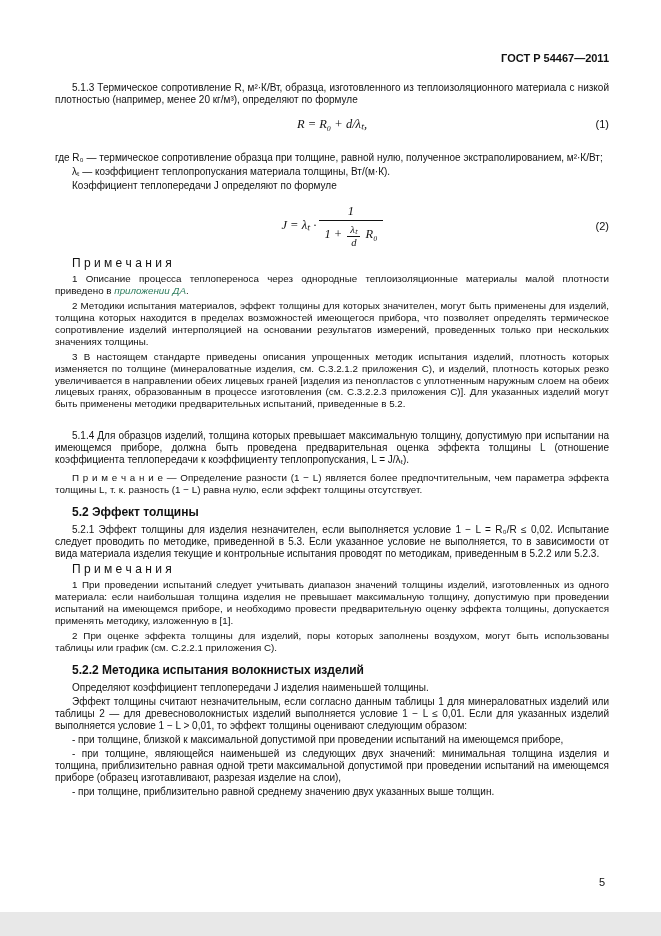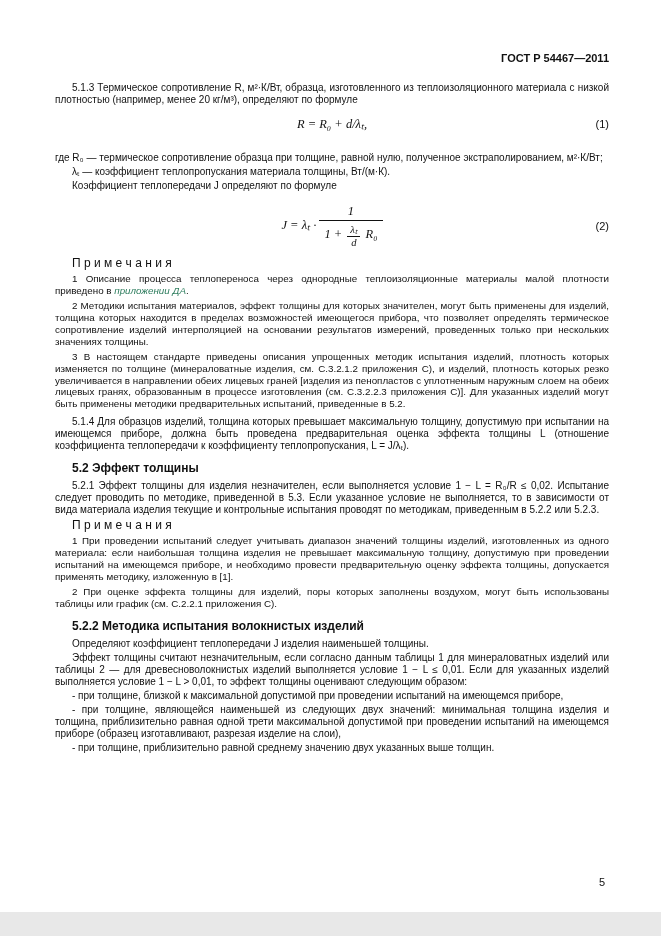--- a/index.html
+++ b/index.html
@@ -12,21 +12,21 @@
     padding:52px 52px 0 55px;
     overflow:hidden;
     color:#111;
     font-family:"Liberation Sans", sans-serif;
   }
   .doc-header { text-align:right; font-weight:bold; font-size:11px; margin:0 0 18px; }
   .body { font-size:10px; line-height:1.2; text-align:justify; margin:0 0 2px; }
   .indent { text-indent:17px; }
   .def { padding-left:17px; }
   .hang { padding-left:48px; text-indent:-48px;margin-top:16px; }
-  .sec-gap { margin-top:6px; }
+  .sec-gap { margin-top:20px; }
 
   .formula-row {
     position:relative; text-align:center;
     margin:9px 0 20px;
     font-family:"Liberation Serif", serif; font-style:italic; font-size:12.5px;
   }
   .formula-row.f2 { margin:12px 0 8px; }
   .eq-number {
     position:absolute; right:0; top:50%; transform:translateY(-50%);
     font-style:normal; font-family:"Liberation Sans", sans-serif; font-size:11px;
@@ -80,20 +80,21 @@
     </span>
     <span class="eq-number">(2)</span>
   </div>
 
   <p class="notes-title">П р и м е ч а н и я</p>
   <p class="note"><span>1 Описание процесса теплопереноса через однородные теплоизоляционные материалы малой плотности приведено в </span><span class="link-da">приложении ДА</span><span>.</span></p>
   <p class="note">2 Методики испытания материалов, эффект толщины для которых значителен, могут быть применены для изделий, толщина которых находится в пределах возможностей имеющегося прибора, что позволяет определять термическое сопротивление изделий интерполяцией на основании результатов измерений, проведенных только при нескольких значениях толщины.</p>
   <p class="note">3 В настоящем стандарте приведены описания упрощенных методик испытания изделий, плотность которых изменяется по толщине (минераловатные изделия, см. С.3.2.1.2 приложения С), и изделий, плотность которых резко увеличивается в направлении обеих лицевых граней [изделия из пенопластов с уплотненным наружным слоем на обеих лицевых гранях, образованным в процессе изготовления (см. С.3.2.2.3 приложения С)]. Для указанных изделий могут быть применены методики предварительных испытаний, приведенные в 5.2.</p>
 
   <p class="body indent sec-gap">5.1.4 Для образцов изделий, толщина которых превышает максимальную толщину, допустимую при испытании на имеющемся приборе, должна быть проведена предварительная оценка эффекта толщины L (отношение коэффициента теплопередачи к коэффициенту теплопропускания, L = J/λₜ).</p>
+  <p class="note single">П р и м е ч а н и е — Определение разности (1 − L) является более предпочтительным, чем параметра эффекта толщины L, т. к. разность (1 − L) равна нулю, если эффект толщины отсутствует.</p>
 
   <h3 class="heading">5.2 Эффект толщины</h3>
   <p class="body indent">5.2.1 Эффект толщины для изделия незначителен, если выполняется условие 1 − L = R₀/R ≤ 0,02. Испытание следует проводить по методике, приведенной в 5.3. Если указанное условие не выполняется, то в зависимости от вида материала изделия текущие и контрольные испытания проводят по методикам, приведенным в 5.2.2 или 5.2.3.</p>
 
   <p class="notes-title">П р и м е ч а н и я</p>
   <p class="note">1 При проведении испытаний следует учитывать диапазон значений толщины изделий, изготовленных из одного материала: если наибольшая толщина изделия не превышает максимальную толщину, допустимую при проведении испытаний на имеющемся приборе, и необходимо провести предварительную оценку эффекта толщины, допускается применять методику, изложенную в [1].</p>
   <p class="note">2 При оценке эффекта толщины для изделий, поры которых заполнены воздухом, могут быть использованы таблицы или график (см. С.2.2.1 приложения С).</p>
 
   <h3 class="heading">5.2.2 Методика испытания волокнистых изделий</h3>
   <p class="body indent">Определяют коэффициент теплопередачи J изделия наименьшей толщины.</p>

